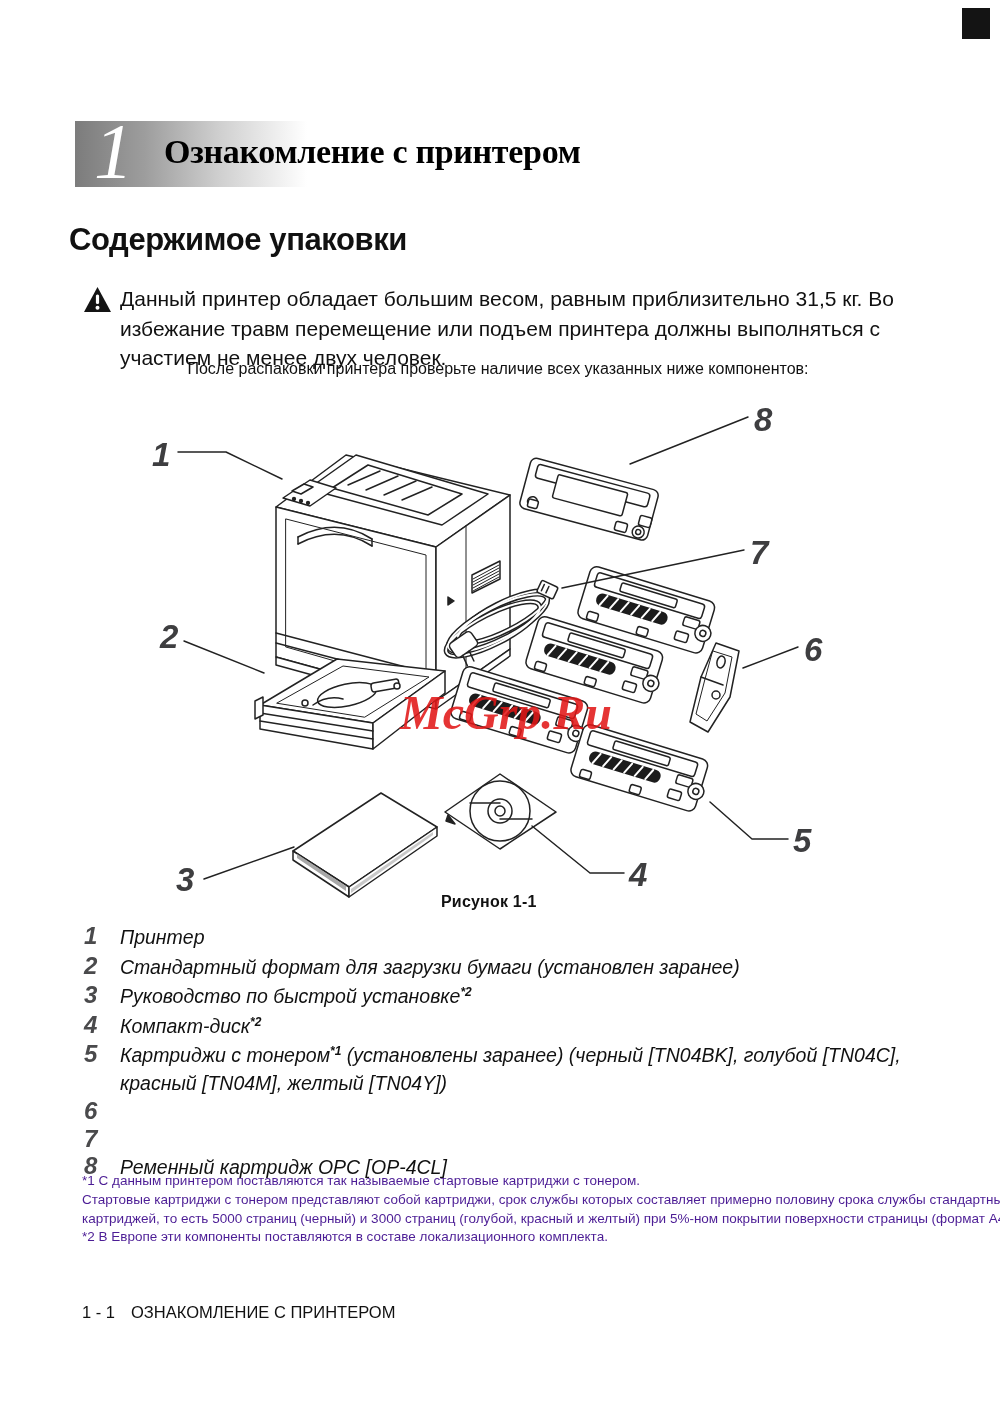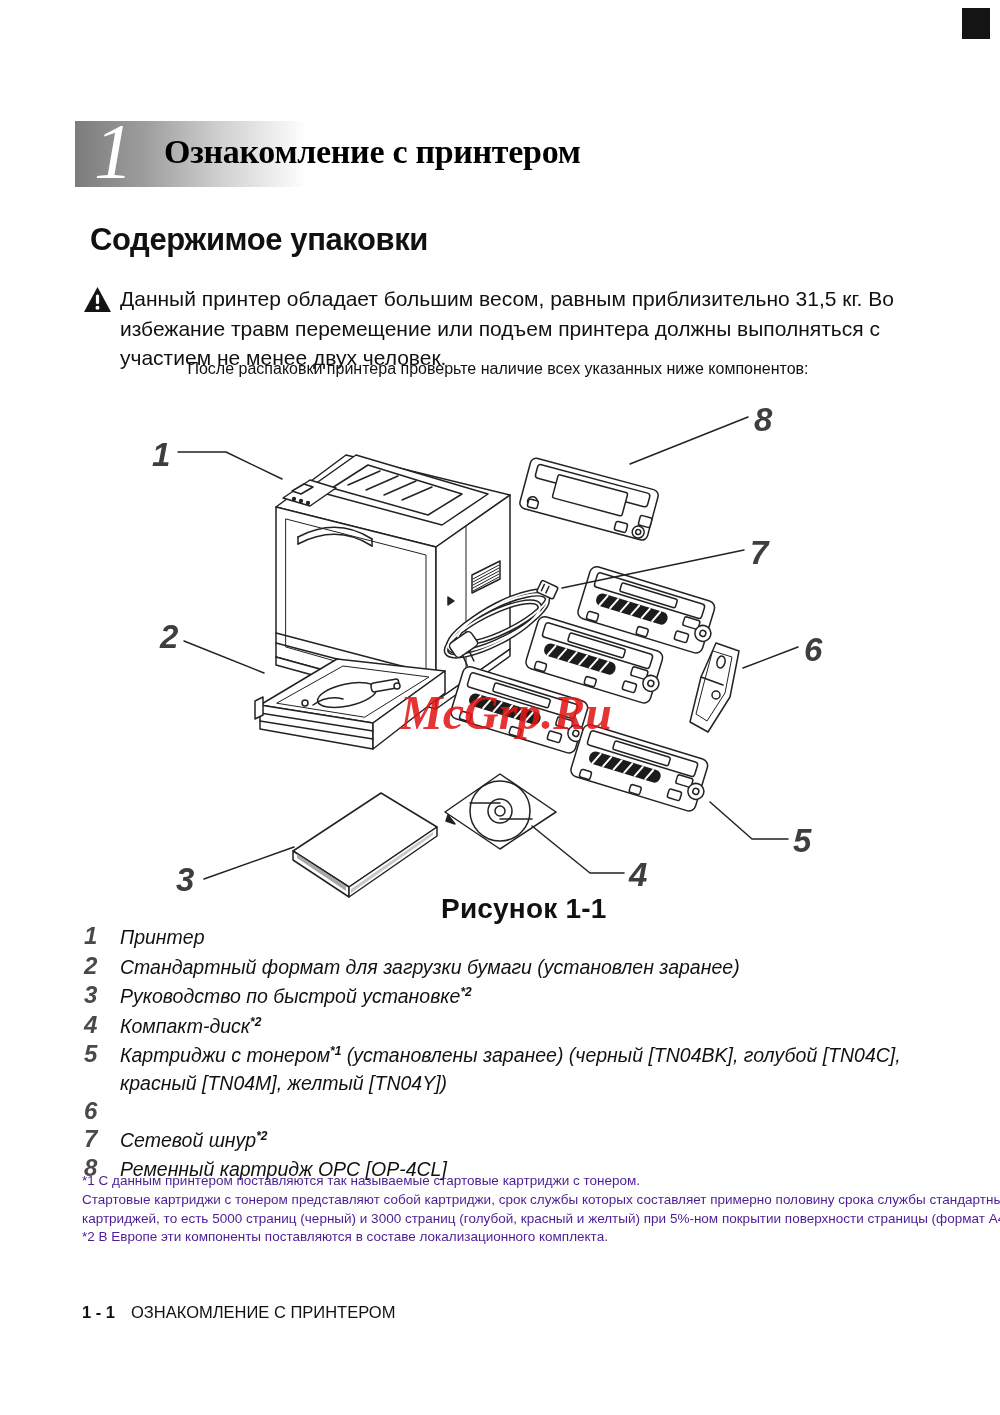--- a/index.html
+++ b/index.html
@@ -11,46 +11,46 @@
   #corner-tab{left:962px;top:8px;width:28px;height:31px;background:#141414;}
 
   
   #chapter-box{left:75px;top:121px;width:232px;height:66px;
     background:linear-gradient(to right,#7c7c7c 0%,#9d9d9d 30%,#cfcfcf 62%,#ffffff 100%);}
   #chapter-num{left:94px;top:112px;font-family:"Liberation Serif",serif;font-style:italic;
     font-size:78px;line-height:78px;color:#ffffff;}
   #chapter-title{left:164px;top:133px;font-family:"Liberation Serif",serif;font-weight:bold;
     font-size:34px;letter-spacing:-0.3px;color:#000;}
 
-  #section-title{left:90px;top:222px;font-size:31px;font-weight:bold;letter-spacing:-0.4px;}
+  #section-title{left:69px;top:222px;font-size:31px;font-weight:bold;letter-spacing:-0.4px;}
 
   #warning-icon{left:84px;top:287px;}
   #warning-text{left:120px;top:284px;width:822px;font-size:21px;line-height:29.6px;}
   #intro-text{left:68px;top:360px;width:860px;font-size:16px;text-align:center;}
 
   
   #figure-svg{left:80px;top:395px;}
   .callout{font-family:"Liberation Sans",sans-serif;font-style:italic;font-weight:bold;
     font-size:33px;fill:#3e3e40;stroke:none;}
-  #figure-caption{left:441px;top:893px;font-size:28px;font-weight:bold;letter-spacing:0.2px;}
+  #figure-caption{left:441px;top:893px;font-size:16px;font-weight:bold;letter-spacing:0.2px;}
 
   
   #components-list{left:84px;top:922px;width:856px;}
   .comp-row{display:flex;align-items:baseline;line-height:27.5px;}
   .comp-num{flex:0 0 36px;font-size:24px;font-weight:bold;font-style:italic;color:#4a4a4c;}
   .comp-text{flex:1;font-size:19.5px;font-style:italic;}
   .comp-text sup{font-size:12px;font-weight:bold;vertical-align:super;line-height:0;}
 
   
   #footnotes{left:82px;top:1172px;width:918px;font-size:13.5px;line-height:18.8px;color:#4c1d95;}
   .fn-line{white-space:nowrap;}
 
   
   #footer{left:82px;top:1303px;font-size:16.5px;}
-  #footer-page{font-weight:bold;}
+  #footer-page{font-weight:normal;}
   #footer-title{margin-left:16px;}
 </style>
 </head>
 <body>
 
 <div id="page">
 
   <div class="abs" id="corner-tab"></div>
 
   <div class="abs" id="chapter-box"></div>
@@ -256,21 +256,20 @@
     </div>
     <div class="comp-row">
       <span class="comp-num">5</span>
       <span class="comp-text"><span>Картриджи с тонером</span><sup>*1</sup><span> (установлены заранее) (черный [TN04BK], голубой [TN04C], красный [TN04M], желтый [TN04Y])</span></span>
     </div>
     <div class="comp-row">
       <span class="comp-num">6</span>
     </div>
     <div class="comp-row">
       <span class="comp-num">7</span>
-      <span class="comp-text"><span>Сетевой шнур</span><sup>*2</sup><span></span></span>
     </div>
     <div class="comp-row">
       <span class="comp-num">8</span>
       <span class="comp-text"><span>Ременный картридж OPC [OP-4CL]</span><sup></sup><span></span></span>
     </div>
   </div>
 
   <div class="abs" id="footnotes">
     <div class="fn-line">*1 С данным принтером поставляются так называемые стартовые картриджи с тонером.</div>
     <div class="fn-line">Стартовые картриджи с тонером представляют собой картриджи, срок службы которых составляет примерно половину срока службы стандартных</div>

